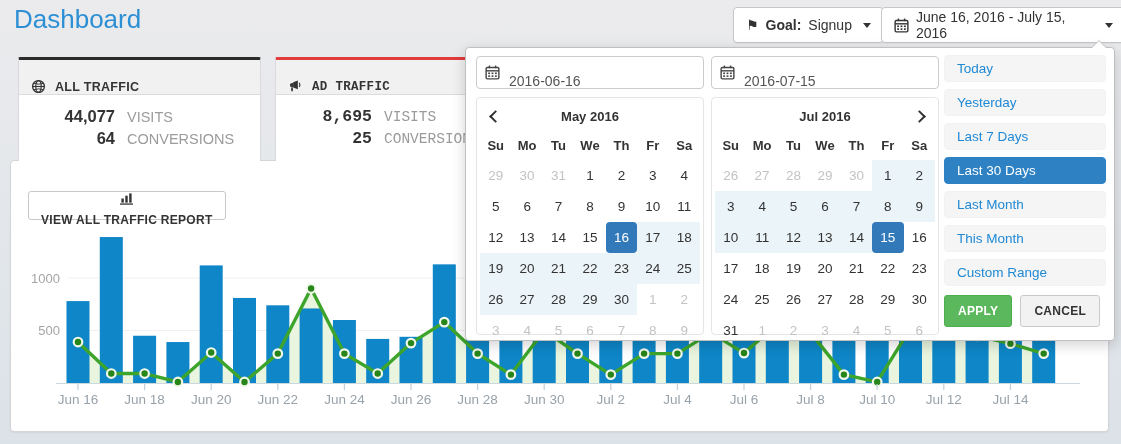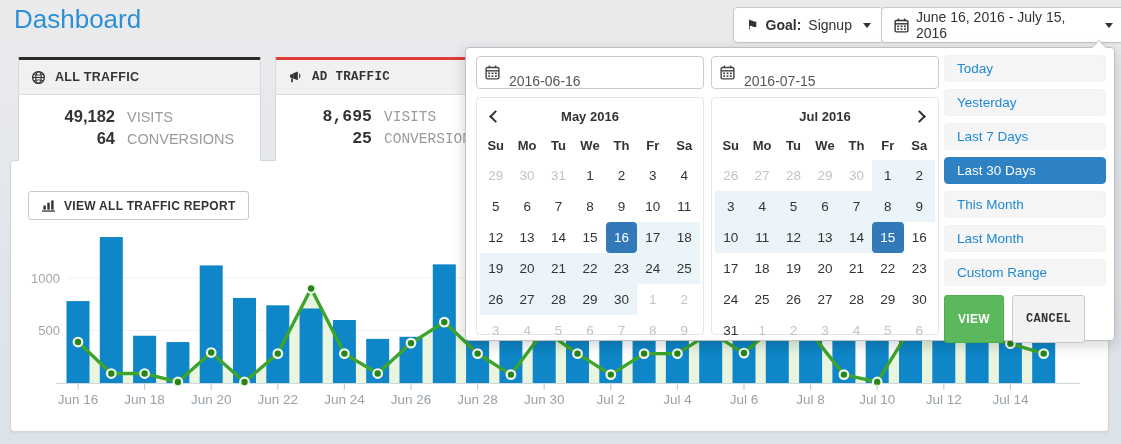--- a/index.html
+++ b/index.html
@@ -32,33 +32,33 @@
   
   .stat-card{
     position:absolute;top:57px;width:243px;height:104px;box-sizing:border-box;
     border:1px solid #d9d9db;border-bottom:none;border-top:3px solid #2b2b2b;
     background:#fff;border-radius:2px 2px 0 0;cursor:pointer;
   }
   .card-all{left:18px;}
   .card-ad{left:275px;font-family:Liberation Mono, monospace;}
   .card-head{
     height:34px;background:#f1f1f1;border-bottom:1px solid #dcdcdc;
-    display:flex;align-items:center;gap:9px;padding:0 12px;
+    display:flex;align-items:flex-end;gap:9px;padding:0 12px;
     font-size:12.5px;font-weight:700;color:#333;letter-spacing:.3px;
   }
   .card-body{padding:9px 12px 0 12px;}
   .stat-row{display:flex;align-items:baseline;margin:3px 0;}
   .stat-num{width:84px;text-align:right;font-size:16.5px;font-weight:700;color:#333;}
   .stat-lbl{margin-left:12px;font-size:14.5px;color:#9b9b9b;}
   
   .report-btn{
     position:absolute;left:28px;top:191px;height:29px;box-sizing:border-box;
     background:#fff;border:1px solid #c9c9c9;border-radius:3px;
     display:inline-flex;align-items:center;gap:8px;padding:0 12px;
-    font-size:12px;font-weight:700;color:#333;letter-spacing:.3px;cursor:pointer;
+    font-size:12px;font-weight:700;color:#333;letter-spacing:.3px;cursor:pointer;flex-direction:column;
   }
   
   .chart-wrap{position:absolute;left:10px;top:228px;width:1101px;height:205px;}
   
   .drp{
     position:absolute;left:465px;top:47px;width:650px;height:294px;z-index:20;
     background:#fff;border:1px solid #c0c0c2;border-radius:4px;box-sizing:border-box;
     box-shadow:0 4px 14px rgba(0,0,0,.18);
   }
   .drp:before{content:"";position:absolute;top:-8px;left:625px;
@@ -94,21 +94,21 @@
     background:#f5f5f5;border:1px solid #f2f2f2;color:#2089d5;font-size:13.5px;cursor:pointer;
   }
   .range-item.active{background:#2e82c4;border-color:#2e82c4;color:#fff;}
   .drp-btns{display:flex;gap:8px;margin-top:9px;}
   .btn-apply{
     background:#5cb85c;border:1px solid #4cae4c;color:#fff;font-weight:700;font-size:12px;
     padding:8px 13px;border-radius:3px;cursor:pointer;font-family:inherit;letter-spacing:.3px;
   }
   .btn-cancel{
     background:#f2f2f2;border:1px solid #c9c9c9;color:#333;font-weight:700;font-size:12px;
-    padding:16px 13px;border-radius:3px;cursor:pointer;font-family:Liberation Mono, monospace;letter-spacing:.3px;
+    padding:8px 13px;border-radius:3px;cursor:pointer;font-family:Liberation Sans, sans-serif;letter-spacing:.3px;
   }
 </style>
 </head>
 <body>
 
 <h1 class="page-title">Dashboard</h1>
 
 <div class="top-btn goal-btn">
   <span class="flag-glyph">⚑</span>
   <span class="bold">Goal:</span>
@@ -143,21 +143,21 @@
       <circle cx="8" cy="8" r="6.3" fill="none" stroke="currentColor" stroke-width="1.4"></circle>
       <ellipse cx="8" cy="8" rx="2.9" ry="6.3" fill="none" stroke="currentColor" stroke-width="1.2"></ellipse>
       <line x1="1.7" y1="8" x2="14.3" y2="8" stroke="currentColor" stroke-width="1.2"></line>
       <path d="M2.6 4.6 Q8 6.4 13.4 4.6" fill="none" stroke="currentColor" stroke-width="1"></path>
       <path d="M2.6 11.4 Q8 9.6 13.4 11.4" fill="none" stroke="currentColor" stroke-width="1"></path>
     </svg>
     <span>ALL TRAFFIC</span>
   </div>
   <div class="card-body">
     <div class="stat-row">
-      <span class="stat-num">49,182</span>
+      <span class="stat-num">44,077</span>
       <span class="stat-lbl">VISITS</span>
     </div>
     <div class="stat-row">
       <span class="stat-num">64</span>
       <span class="stat-lbl">CONVERSIONS</span>
     </div>
   </div>
 </div>
 
 <div class="stat-card card-ad" style="border-top-color: rgb(226, 59, 59);">
@@ -487,23 +487,23 @@
         </table>
     </div>
   </div>
 
   <div class="drp-ranges">
     <div id="ranges-list">
         <div class="range-item">Today</div>
         <div class="range-item">Yesterday</div>
         <div class="range-item">Last 7 Days</div>
         <div class="range-item active">Last 30 Days</div>
+        <div class="range-item">Last Month</div>
         <div class="range-item">This Month</div>
-        <div class="range-item">Last Month</div>
         <div class="range-item">Custom Range</div>
       </div>
     <div class="drp-btns">
-      <button class="btn-apply">VIEW</button>
+      <button class="btn-apply">APPLY</button>
       <button class="btn-cancel">CANCEL</button>
     </div>
   </div>
 
 </div>
 
 </body></html>

